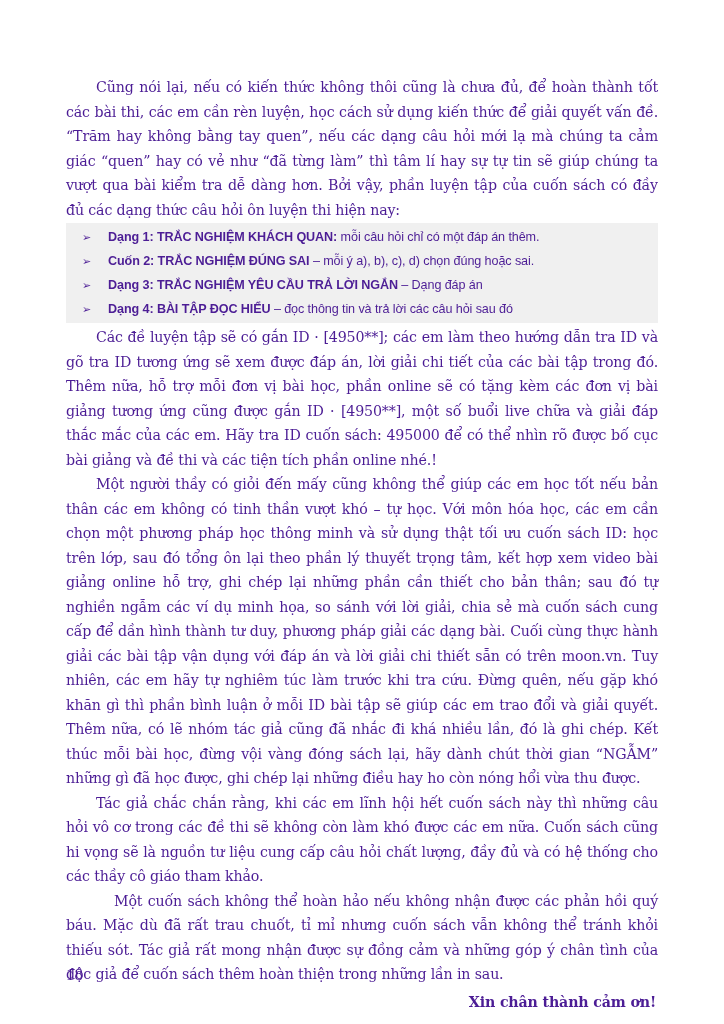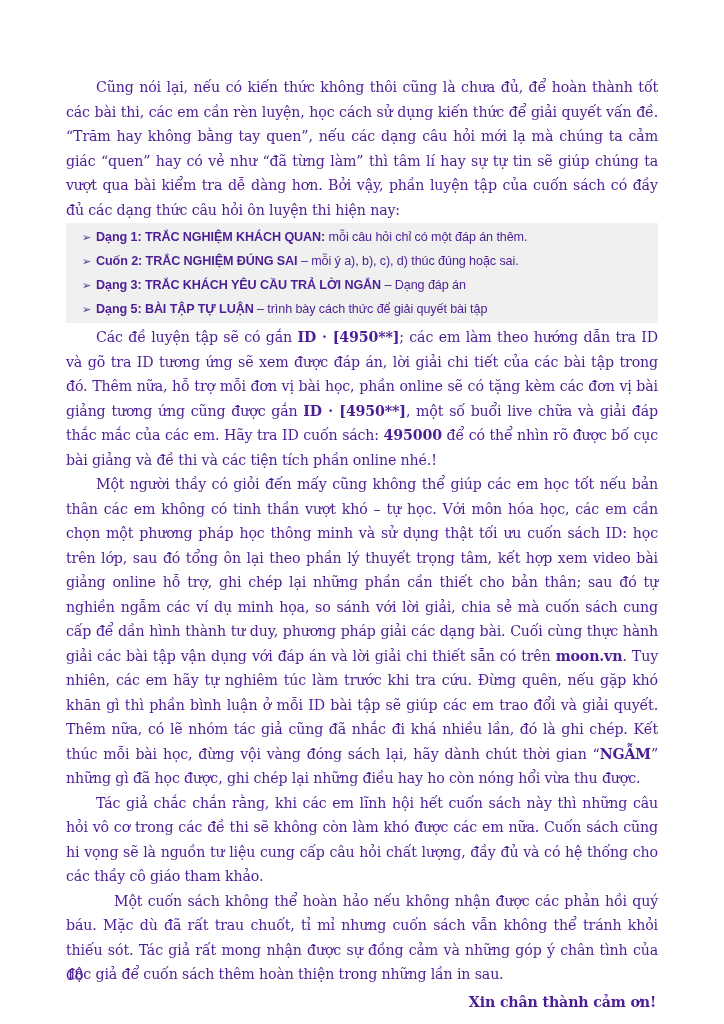--- a/index.html
+++ b/index.html
@@ -8,29 +8,29 @@
     position: absolute; left: 0; top: 1px; width: 724px; height: 1024px; background: #ffffff;
     font-family: "DejaVu Serif", "Liberation Serif", serif; color: #4c1d95; padding-left: 20px;
   }
   .content {
     position: absolute; left: 66px; top: 74px; width: 592px;
     font-size: 14.2px; line-height: 24.5px; text-align: justify;
     letter-spacing: -0.15px;
   }
   .para { margin: 0; text-indent: 30px; }
   .para.indent-deep { text-indent: 48px; }
-  b { font-weight: bold; }
+  b { font-weight: normal; }
   .box {
     background: #f0f0f0; margin: 1px 0 2px 0; padding: 2px 0 2px 16px;
     font-family: "Liberation Sans", "DejaVu Sans", sans-serif;
     font-size: 12.6px; line-height: 24px; text-align: left; letter-spacing: -0.1px;
   }
   .box-item { white-space: nowrap; }
   .arrow { display: inline-block; width: 14px; font-size: 11px; }
-  .box-item b { font-weight: bold; }
+  .box-item b { font-weight: bold; margin-left: 12px; }
   .sign {
     text-align: right; font-weight: bold; margin-top: 3px; padding-right: 2px;
   }
   .page-num {
     position: absolute; left: 66px; top: 964px;
     font-family: "Liberation Serif", "DejaVu Serif", serif; font-size: 17px;
   }
 </style>
 </head>
 <body>
@@ -38,27 +38,27 @@
 <div class="page">
   <div class="content">
 
     <p class="para">Cũng nói lại, nếu có kiến thức không thôi cũng là chưa đủ, để hoàn thành tốt các bài thi, các em cần rèn luyện, học cách sử dụng kiến thức để giải quyết vấn đề. “Trăm hay không bằng tay quen”, nếu các dạng câu hỏi mới lạ mà chúng ta cảm giác “quen” hay có vẻ như “đã từng làm” thì tâm lí hay sự tự tin sẽ giúp chúng ta vượt qua bài kiểm tra dễ dàng hơn. Bởi vậy, phần luyện tập của cuốn sách có đầy đủ các dạng thức câu hỏi ôn luyện thi hiện nay:</p>
 
     <div class="box">
       <div class="box-item">
         <span class="arrow">➢</span><b>Dạng 1: TRẮC NGHIỆM KHÁCH QUAN:</b><span> mỗi câu hỏi chỉ có một đáp án thêm.</span>
       </div>
       <div class="box-item">
-        <span class="arrow">➢</span><b>Cuốn 2: TRẮC NGHIỆM ĐÚNG SAI</b><span> – mỗi ý a), b), c), d) thúc đúng hoặc sai.</span>
+        <span class="arrow">➢</span><b>Cuốn 2: TRẮC NGHIỆM ĐÚNG SAI</b><span> – mỗi ý a), b), c), d) chọn đúng hoặc sai.</span>
       </div>
       <div class="box-item">
-        <span class="arrow">➢</span><b>Dạng 3: TRẮC KHÁCH YÊU CẦU TRẢ LỜI NGẮN</b><span> – Dạng đáp án</span>
+        <span class="arrow">➢</span><b>Dạng 3: TRẮC NGHIỆM YÊU CẦU TRẢ LỜI NGẮN</b><span> – Dạng đáp án</span>
       </div>
       <div class="box-item">
-        <span class="arrow">➢</span><b>Dạng 5: BÀI TẬP TỰ LUẬN</b><span> – trình bày cách thức để giải quyết bài tập</span>
+        <span class="arrow">➢</span><b>Dạng 4: BÀI TẬP ĐỌC HIỂU</b><span> – đọc thông tin và trả lời các câu hỏi sau đó</span>
       </div>
     </div>
 
     <p class="para"><span>Các đề luyện tập sẽ có gắn </span><b>ID · [4950**]</b><span>; các em làm theo hướng dẫn tra ID và gõ tra ID tương ứng sẽ xem được đáp án, lời giải chi tiết của các bài tập trong đó. Thêm nữa, hỗ trợ mỗi đơn vị bài học, phần online sẽ có tặng kèm các đơn vị bài giảng tương ứng cũng được gắn </span><b>ID · [4950**]</b><span>, một số buổi live chữa và giải đáp thắc mắc của các em. Hãy tra ID cuốn sách: </span><b>495000</b><span> để có thể nhìn rõ được bố cục bài giảng và đề thi và các tiện tích phần online nhé.!</span></p>
 
     <p class="para"><span>Một người thầy có giỏi đến mấy cũng không thể giúp các em học tốt nếu bản thân các em không có tinh thần vượt khó – tự học. Với môn hóa học, các em cần chọn một phương pháp học thông minh và sử dụng thật tối ưu cuốn sách ID: học trên lớp, sau đó tổng ôn lại theo phần lý thuyết trọng tâm, kết hợp xem video bài giảng online hỗ trợ, ghi chép lại những phần cần thiết cho bản thân; sau đó tự nghiền ngẫm các ví dụ minh họa, so sánh với lời giải, chia sẻ mà cuốn sách cung cấp để dần hình thành tư duy, phương pháp giải các dạng bài. Cuối cùng thực hành giải các bài tập vận dụng với đáp án và lời giải chi thiết sẵn có trên </span><b>moon.vn</b><span>. Tuy nhiên, các em hãy tự nghiêm túc làm trước khi tra cứu. Đừng quên, nếu gặp khó khăn gì thì phần bình luận ở mỗi ID bài tập sẽ giúp các em trao đổi và giải quyết. Thêm nữa, có lẽ nhóm tác giả cũng đã nhắc đi khá nhiều lần, đó là ghi chép. Kết thúc mỗi bài học, đừng vội vàng đóng sách lại, hãy dành chút thời gian “</span><b>NGẪM</b><span>” những gì đã học được, ghi chép lại những điều hay ho còn nóng hổi vừa thu được.</span></p>
 
     <p class="para">Tác giả chắc chắn rằng, khi các em lĩnh hội hết cuốn sách này thì những câu hỏi vô cơ trong các đề thi sẽ không còn làm khó được các em nữa. Cuốn sách cũng hi vọng sẽ là nguồn tư liệu cung cấp câu hỏi chất lượng, đầy đủ và có hệ thống cho các thầy cô giáo tham khảo.</p>
 
     <p class="para indent-deep">Một cuốn sách không thể hoàn hảo nếu không nhận được các phản hồi quý báu. Mặc dù đã rất trau chuốt, tỉ mỉ nhưng cuốn sách vẫn không thể tránh khỏi thiếu sót. Tác giả rất mong nhận được sự đồng cảm và những góp ý chân tình của độc giả để cuốn sách thêm hoàn thiện trong những lần in sau.</p>

